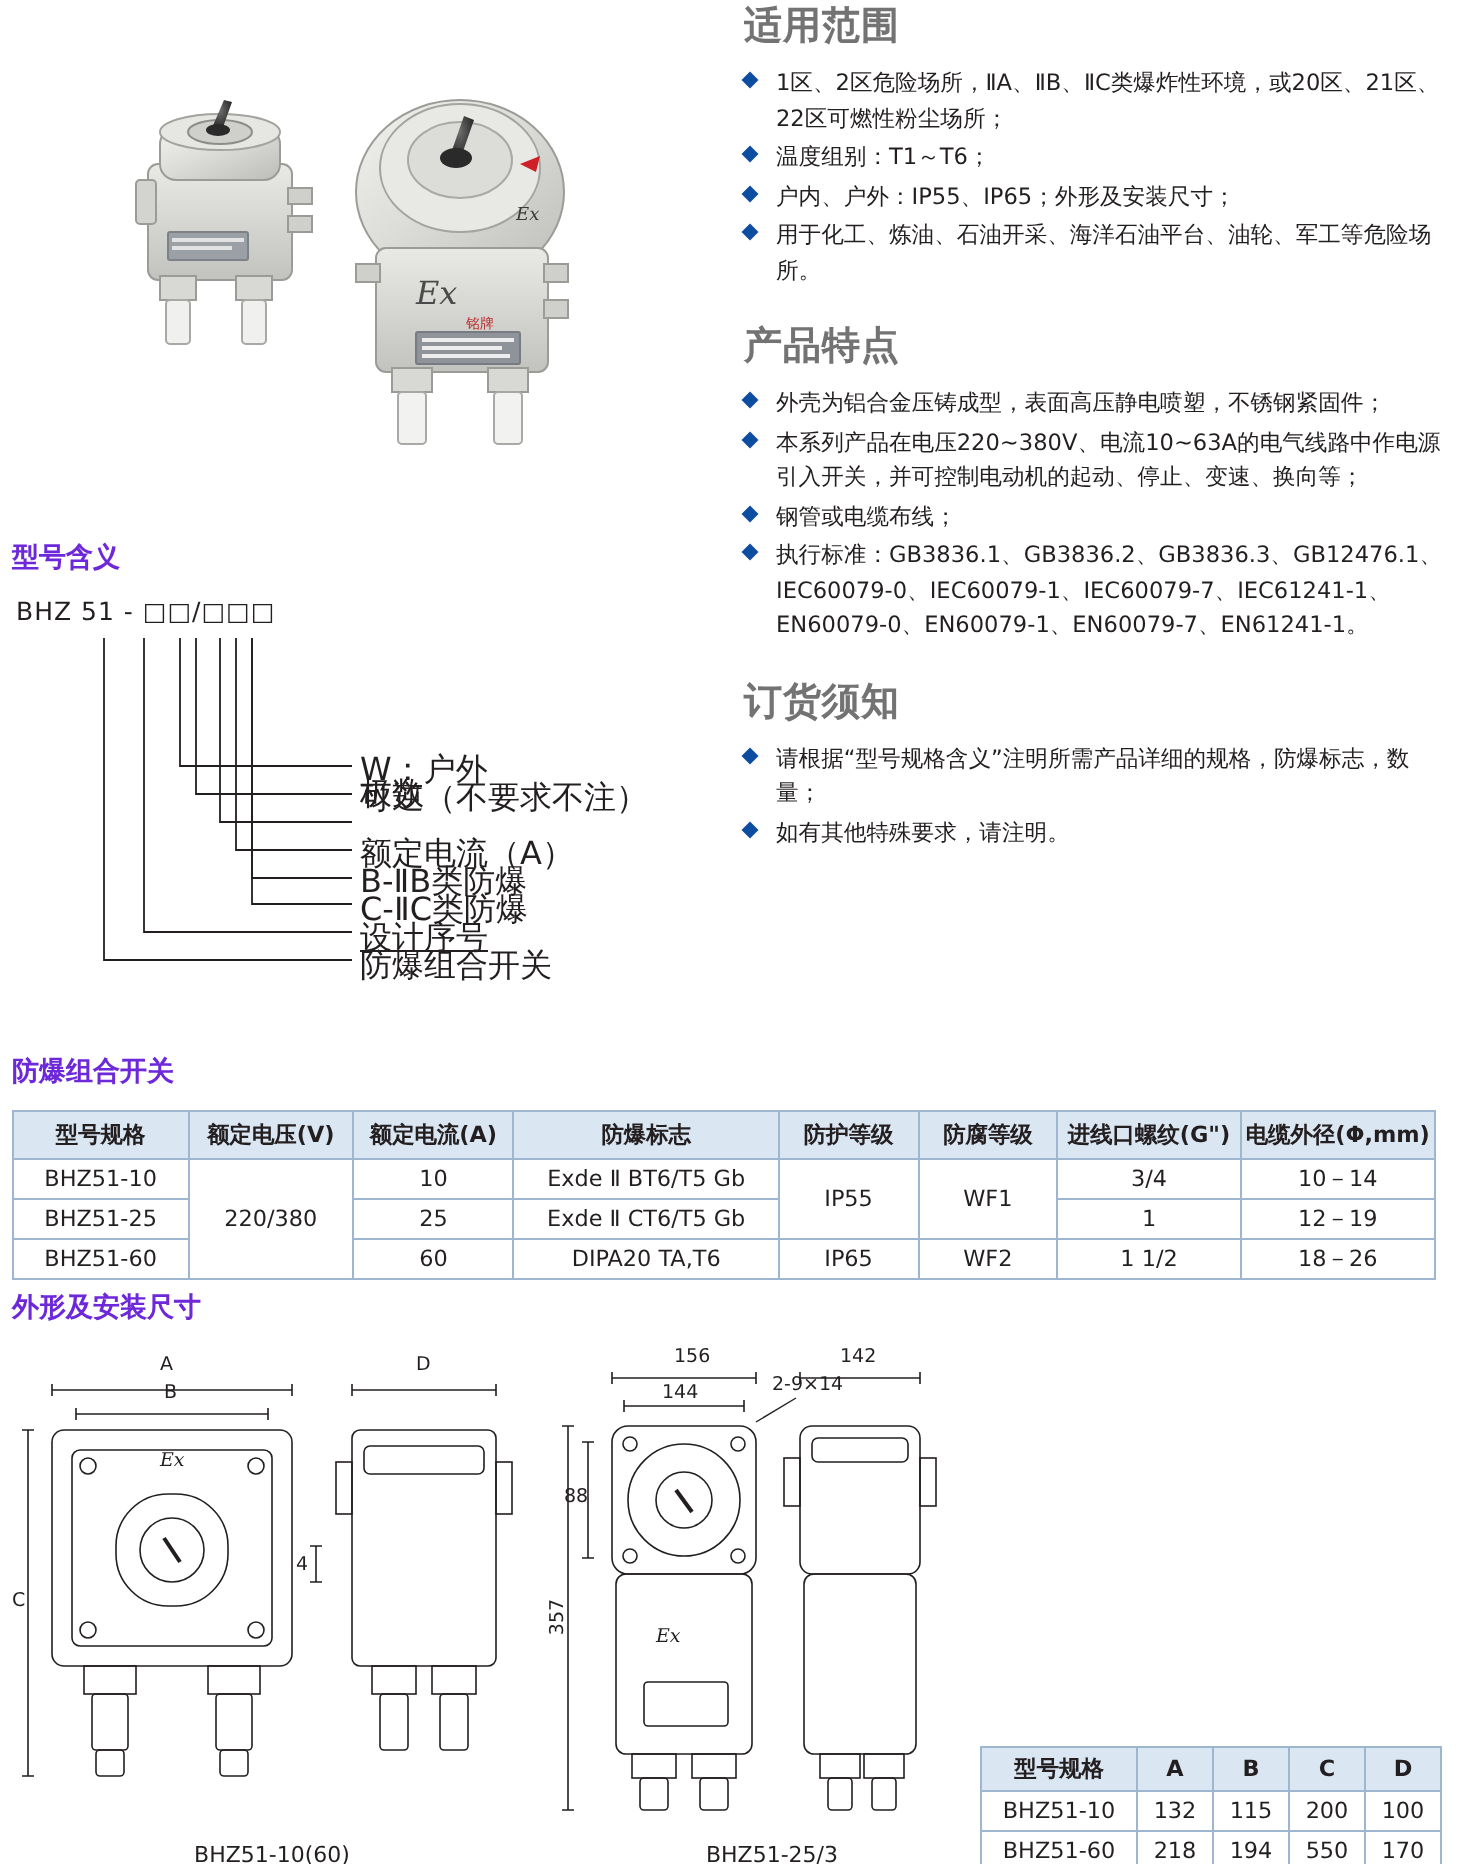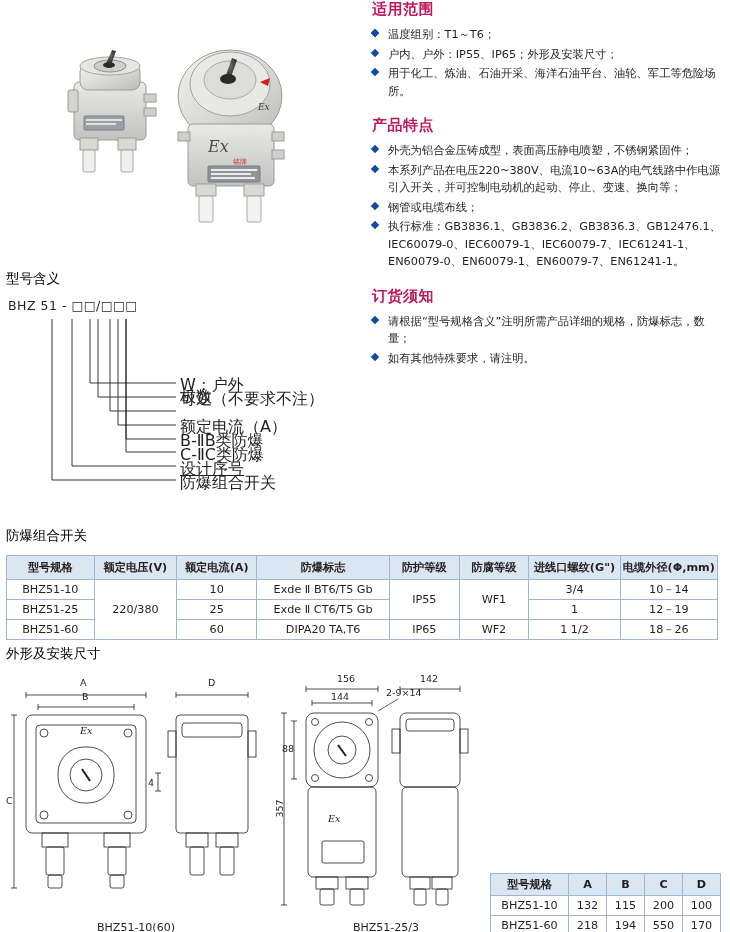--- a/index.html
+++ b/index.html
@@ -16,22 +16,22 @@
   .page { position: relative; width: 730px; height: 932px; }
 
   
   .right-col {
     position: absolute;
     left: 372px;
     top: 0px;
     width: 352px;
   }
   .sec-title {
-    color: #be185d;
-    font-size: 15px;
+    color: #737373;
+    font-size: 19px;
     font-weight: bold;
     margin: 0 0 7px 0;
     letter-spacing: .5px;
   }
   .bullets { margin: 0 0 16px 0; padding: 0; list-style: none; }
   .bullets li {
     position: relative;
     padding-left: 16px;
     font-size: 11.3px;
     line-height: 17.5px;
@@ -44,21 +44,21 @@
     width: 6px; height: 6px;
     background: #0d4da1;
     transform: rotate(45deg);
   }
 
   
   .photo-area { position: absolute; left: 8px; top: 24px; width: 340px; height: 220px; }
 
   
   .model-sec { position: absolute; left: 6px; top: 270px; width: 352px; }
-  .h-blk { font-size: 13.5px; font-weight: normal; color: #000000; margin-bottom: 10px;}
+  .h-blk { font-size: 13.5px; font-weight: bold; color: #6d28d9; margin-bottom: 10px;}
   .model-code { font-size: 12.5px; letter-spacing: 0.5px; margin-left: 2px; }
   .legend { position: relative; margin-top: 4px; height: 175px; }
   .legend .lbl {
     position: absolute;
     font-size: 16px;
     white-space: nowrap;
   }
 
   
   .tech-sec { position: absolute; left: 6px; top: 527px; width: 716px; }
@@ -192,21 +192,21 @@
         <rect x="264" y="126" width="12" height="9" fill="#cfcfcb" stroke="#9b9b97"></rect>
         <rect x="170" y="108" width="12" height="9" fill="#cfcfcb" stroke="#9b9b97"></rect>
       </g>
     </svg>
   </div>
 
   <div class="right-col">
 
     <div class="sec-title">适用范围</div>
     <ul class="bullets">
-      <li><span class="dia"></span></li>
+      <li><span class="dia"></span><span>1区、2区危险场所，ⅡA、ⅡB、ⅡC类爆炸性环境，或20区、21区、22区可燃性粉尘场所；</span></li>
       <li><span class="dia"></span><span>温度组别：T1～T6；</span></li>
       <li><span class="dia"></span><span>户内、户外：IP55、IP65；外形及安装尺寸；</span></li>
       <li><span class="dia"></span><span>用于化工、炼油、石油开采、海洋石油平台、油轮、军工等危险场所。</span></li>
     </ul>
 
     <div class="sec-title">产品特点</div>
     <ul class="bullets">
       <li><span class="dia"></span><span>外壳为铝合金压铸成型，表面高压静电喷塑，不锈钢紧固件；</span></li>
       <li><span class="dia"></span><span>本系列产品在电压220~380V、电流10~63A的电气线路中作电源引入开关，并可控制电动机的起动、停止、变速、换向等；</span></li>
       <li><span class="dia"></span><span>钢管或电缆布线；</span></li>

